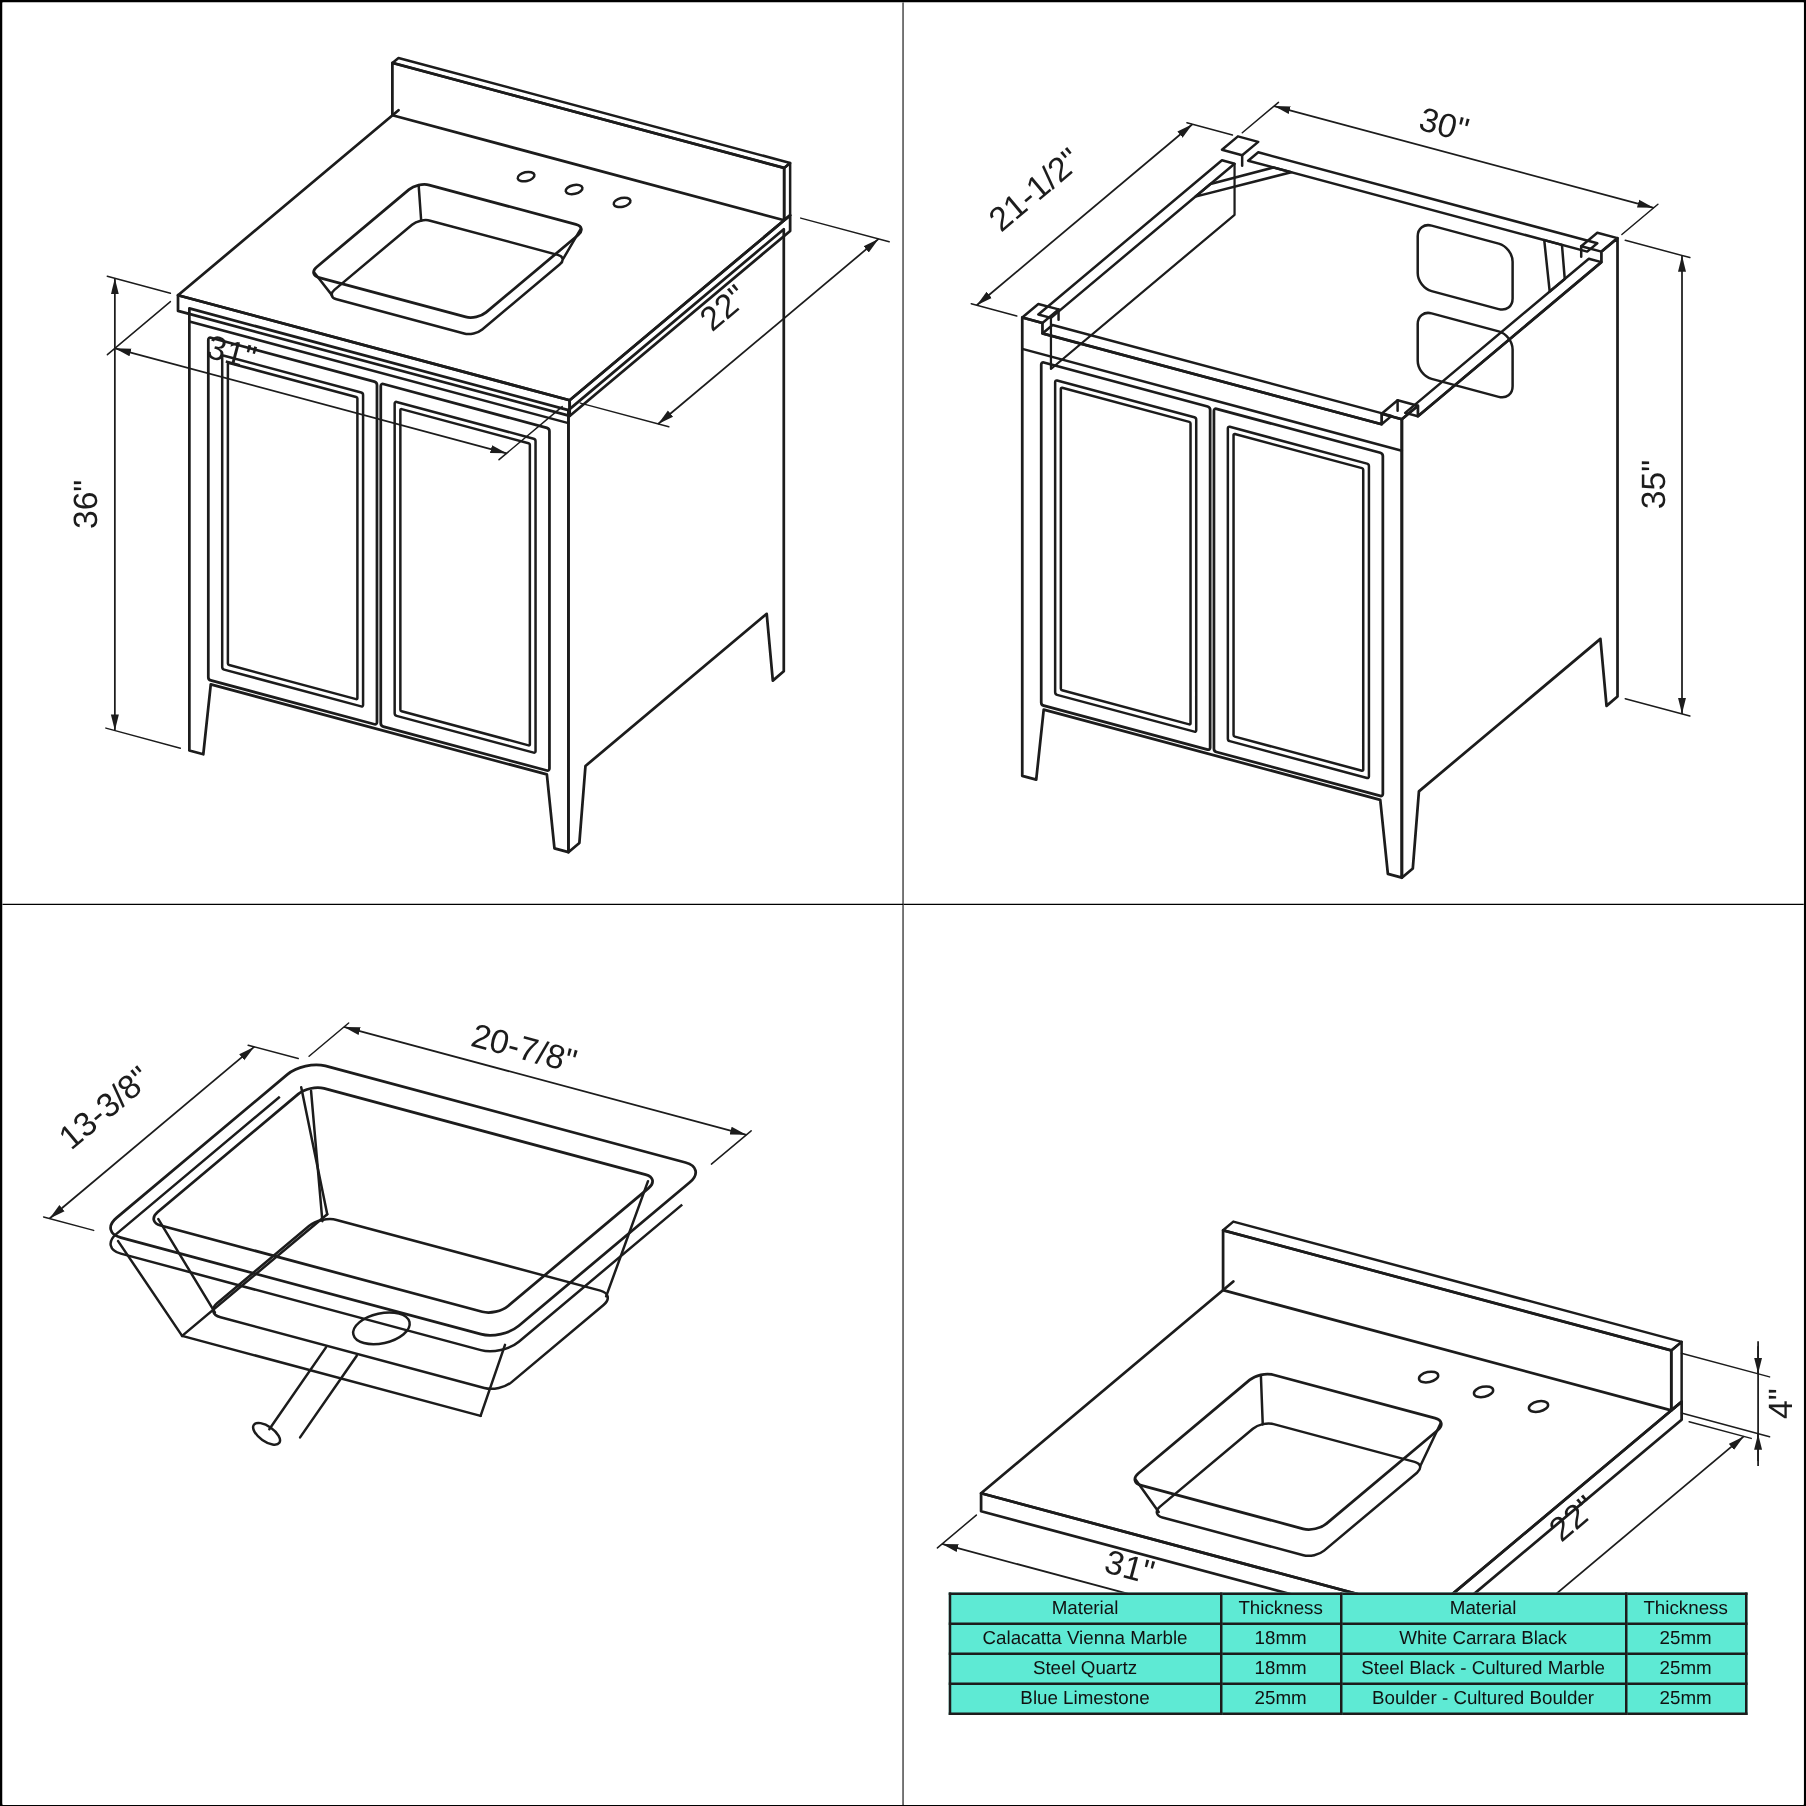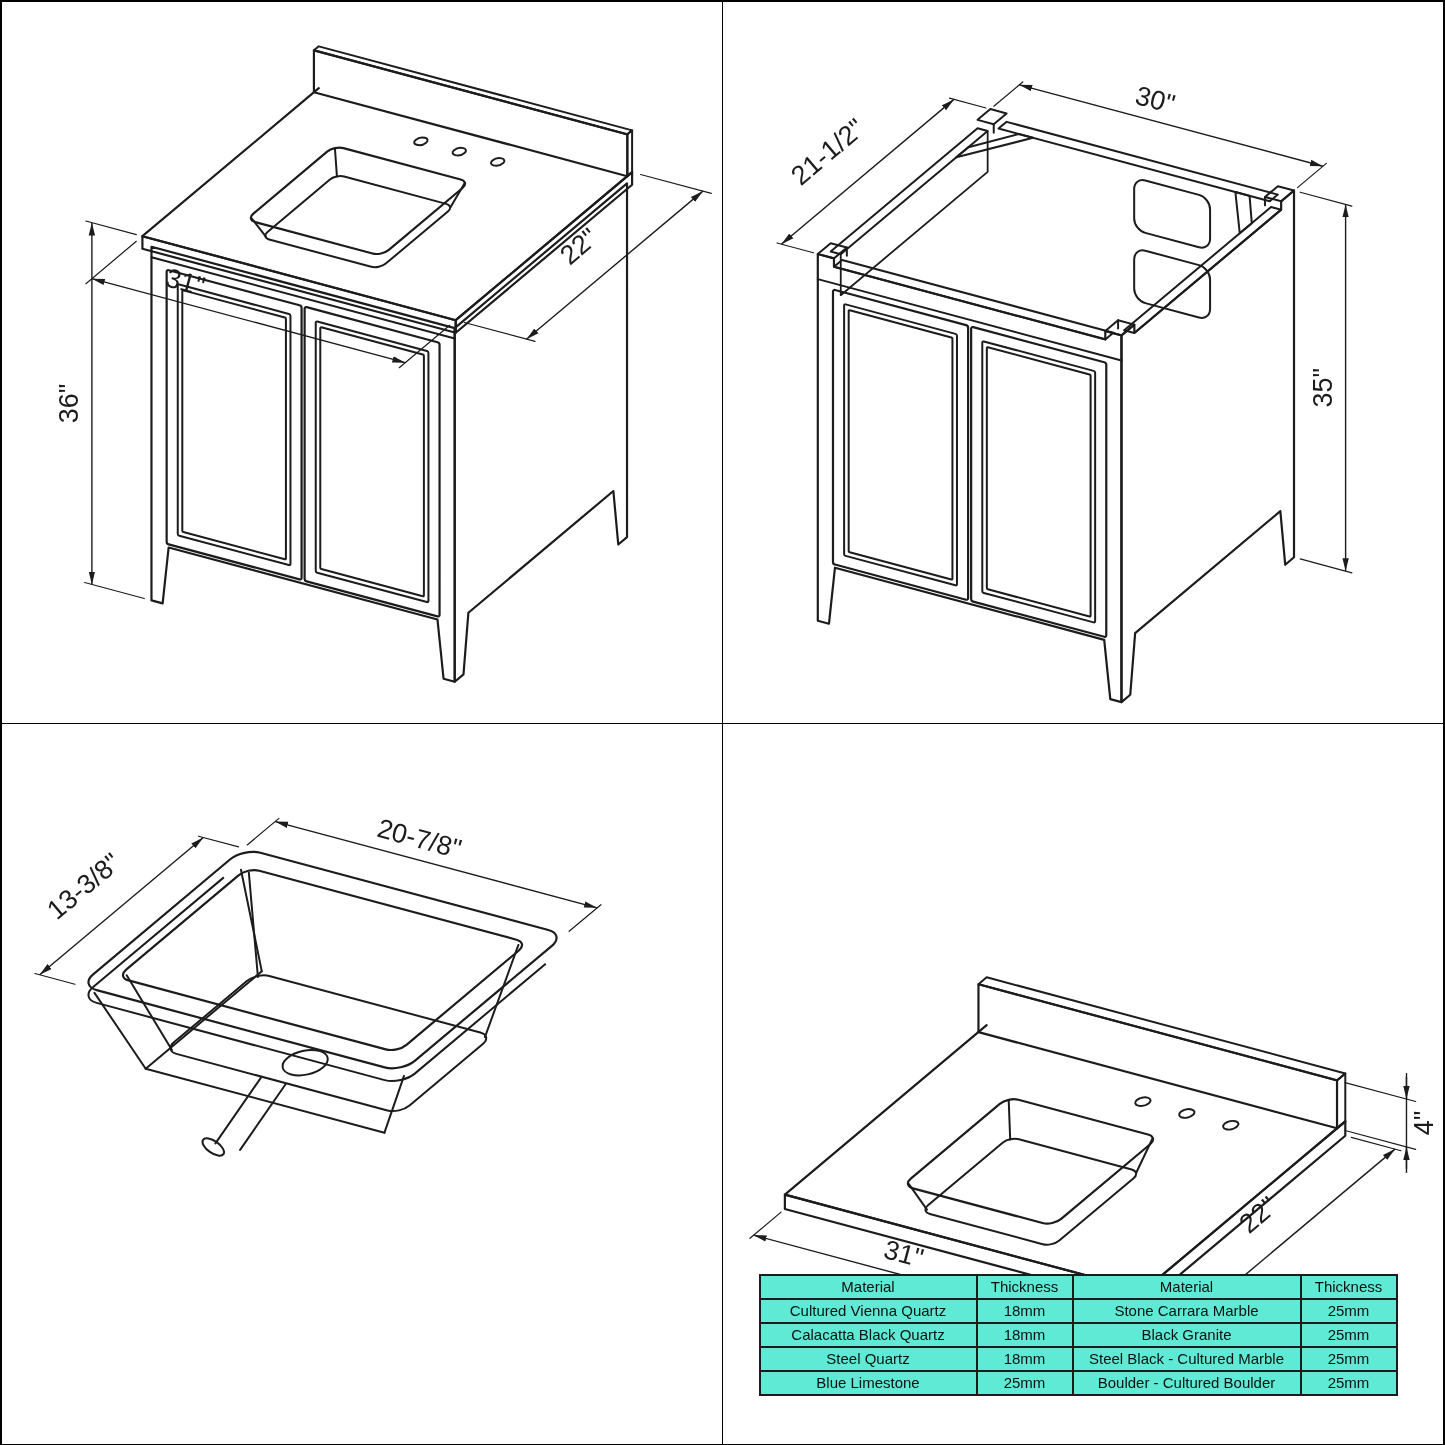--- a/index.html
+++ b/index.html
@@ -213,29 +213,23 @@
           <col style="width:96px">
         </colgroup>
       <tbody id="materials-tbody">
           <tr>
             <th>Material</th>
             <th>Thickness</th>
             <th>Material</th>
             <th>Thickness</th>
           </tr>
           <tr>
-            <td>Cultured Vienna Quartz</td>
+            <td>Calacatta Vienna Marble</td>
             <td>18mm</td>
-            <td>Stone Carrara Marble</td>
-            <td>25mm</td>
-          </tr>
-          <tr>
-            <td>Calacatta Black Quartz</td>
-            <td>18mm</td>
-            <td>Black Granite</td>
+            <td>White Carrara Black</td>
             <td>25mm</td>
           </tr>
           <tr>
             <td>Steel Quartz</td>
             <td>18mm</td>
             <td>Steel Black - Cultured Marble</td>
             <td>25mm</td>
           </tr>
           <tr>
             <td>Blue Limestone</td>

